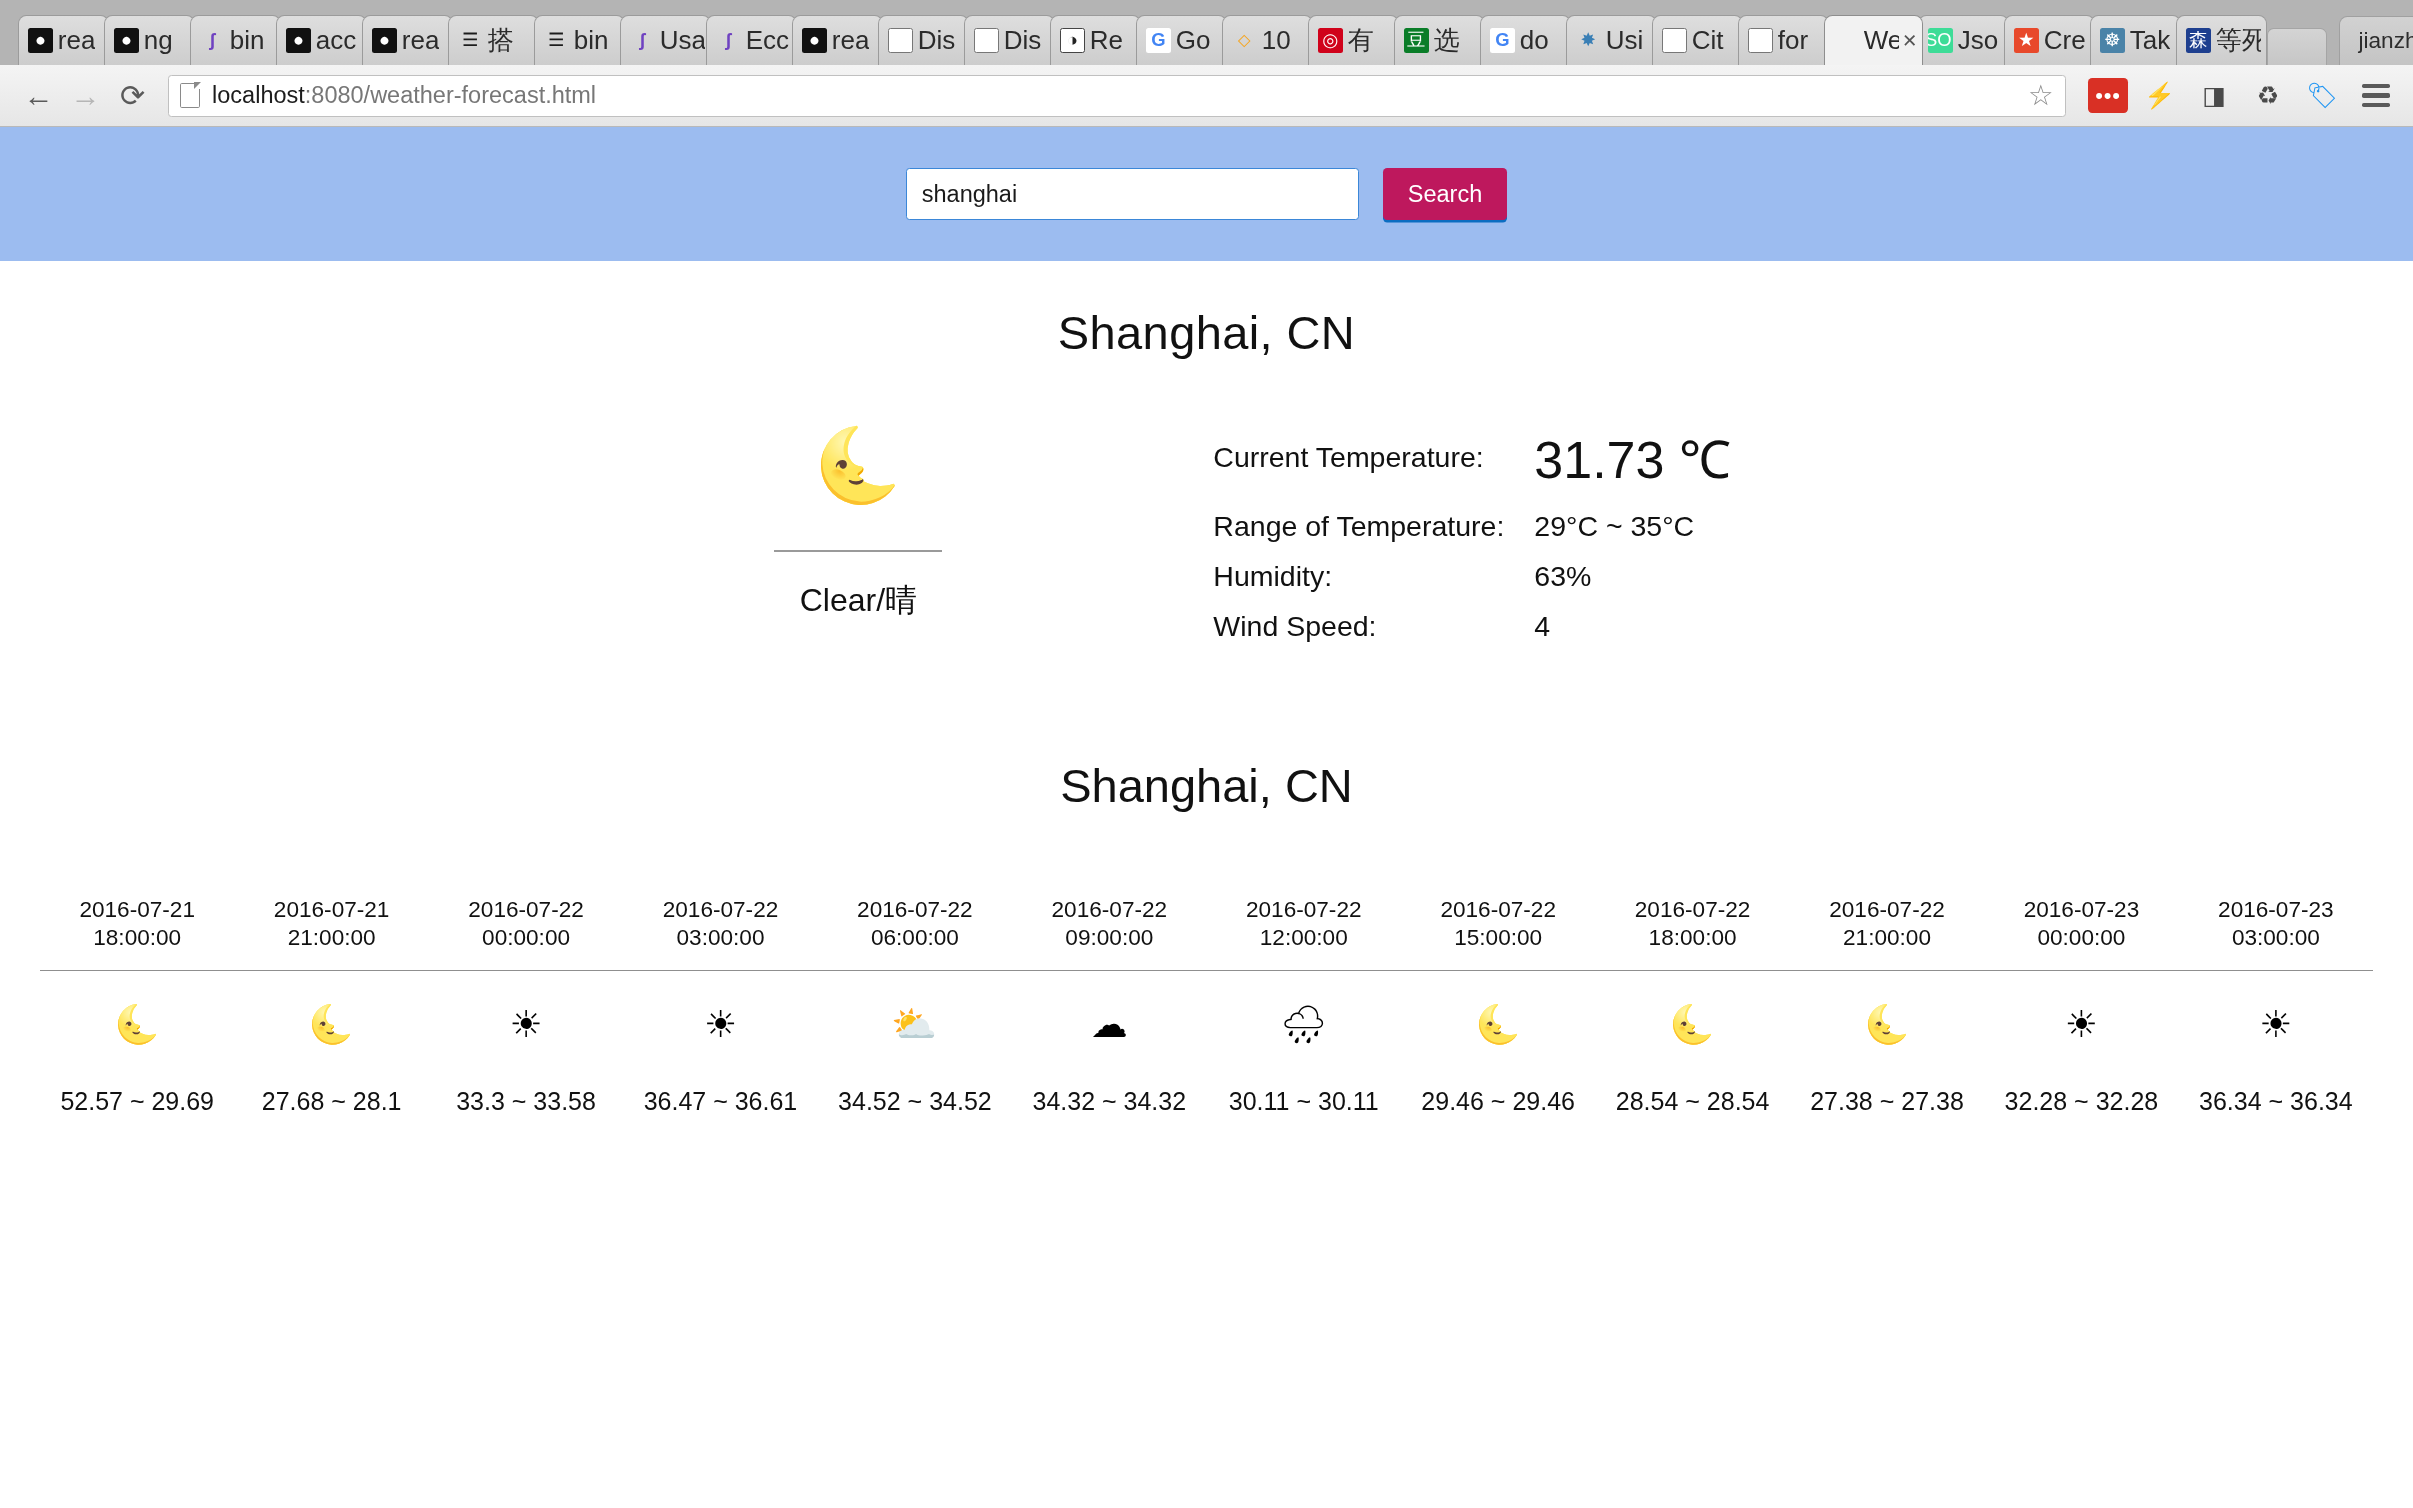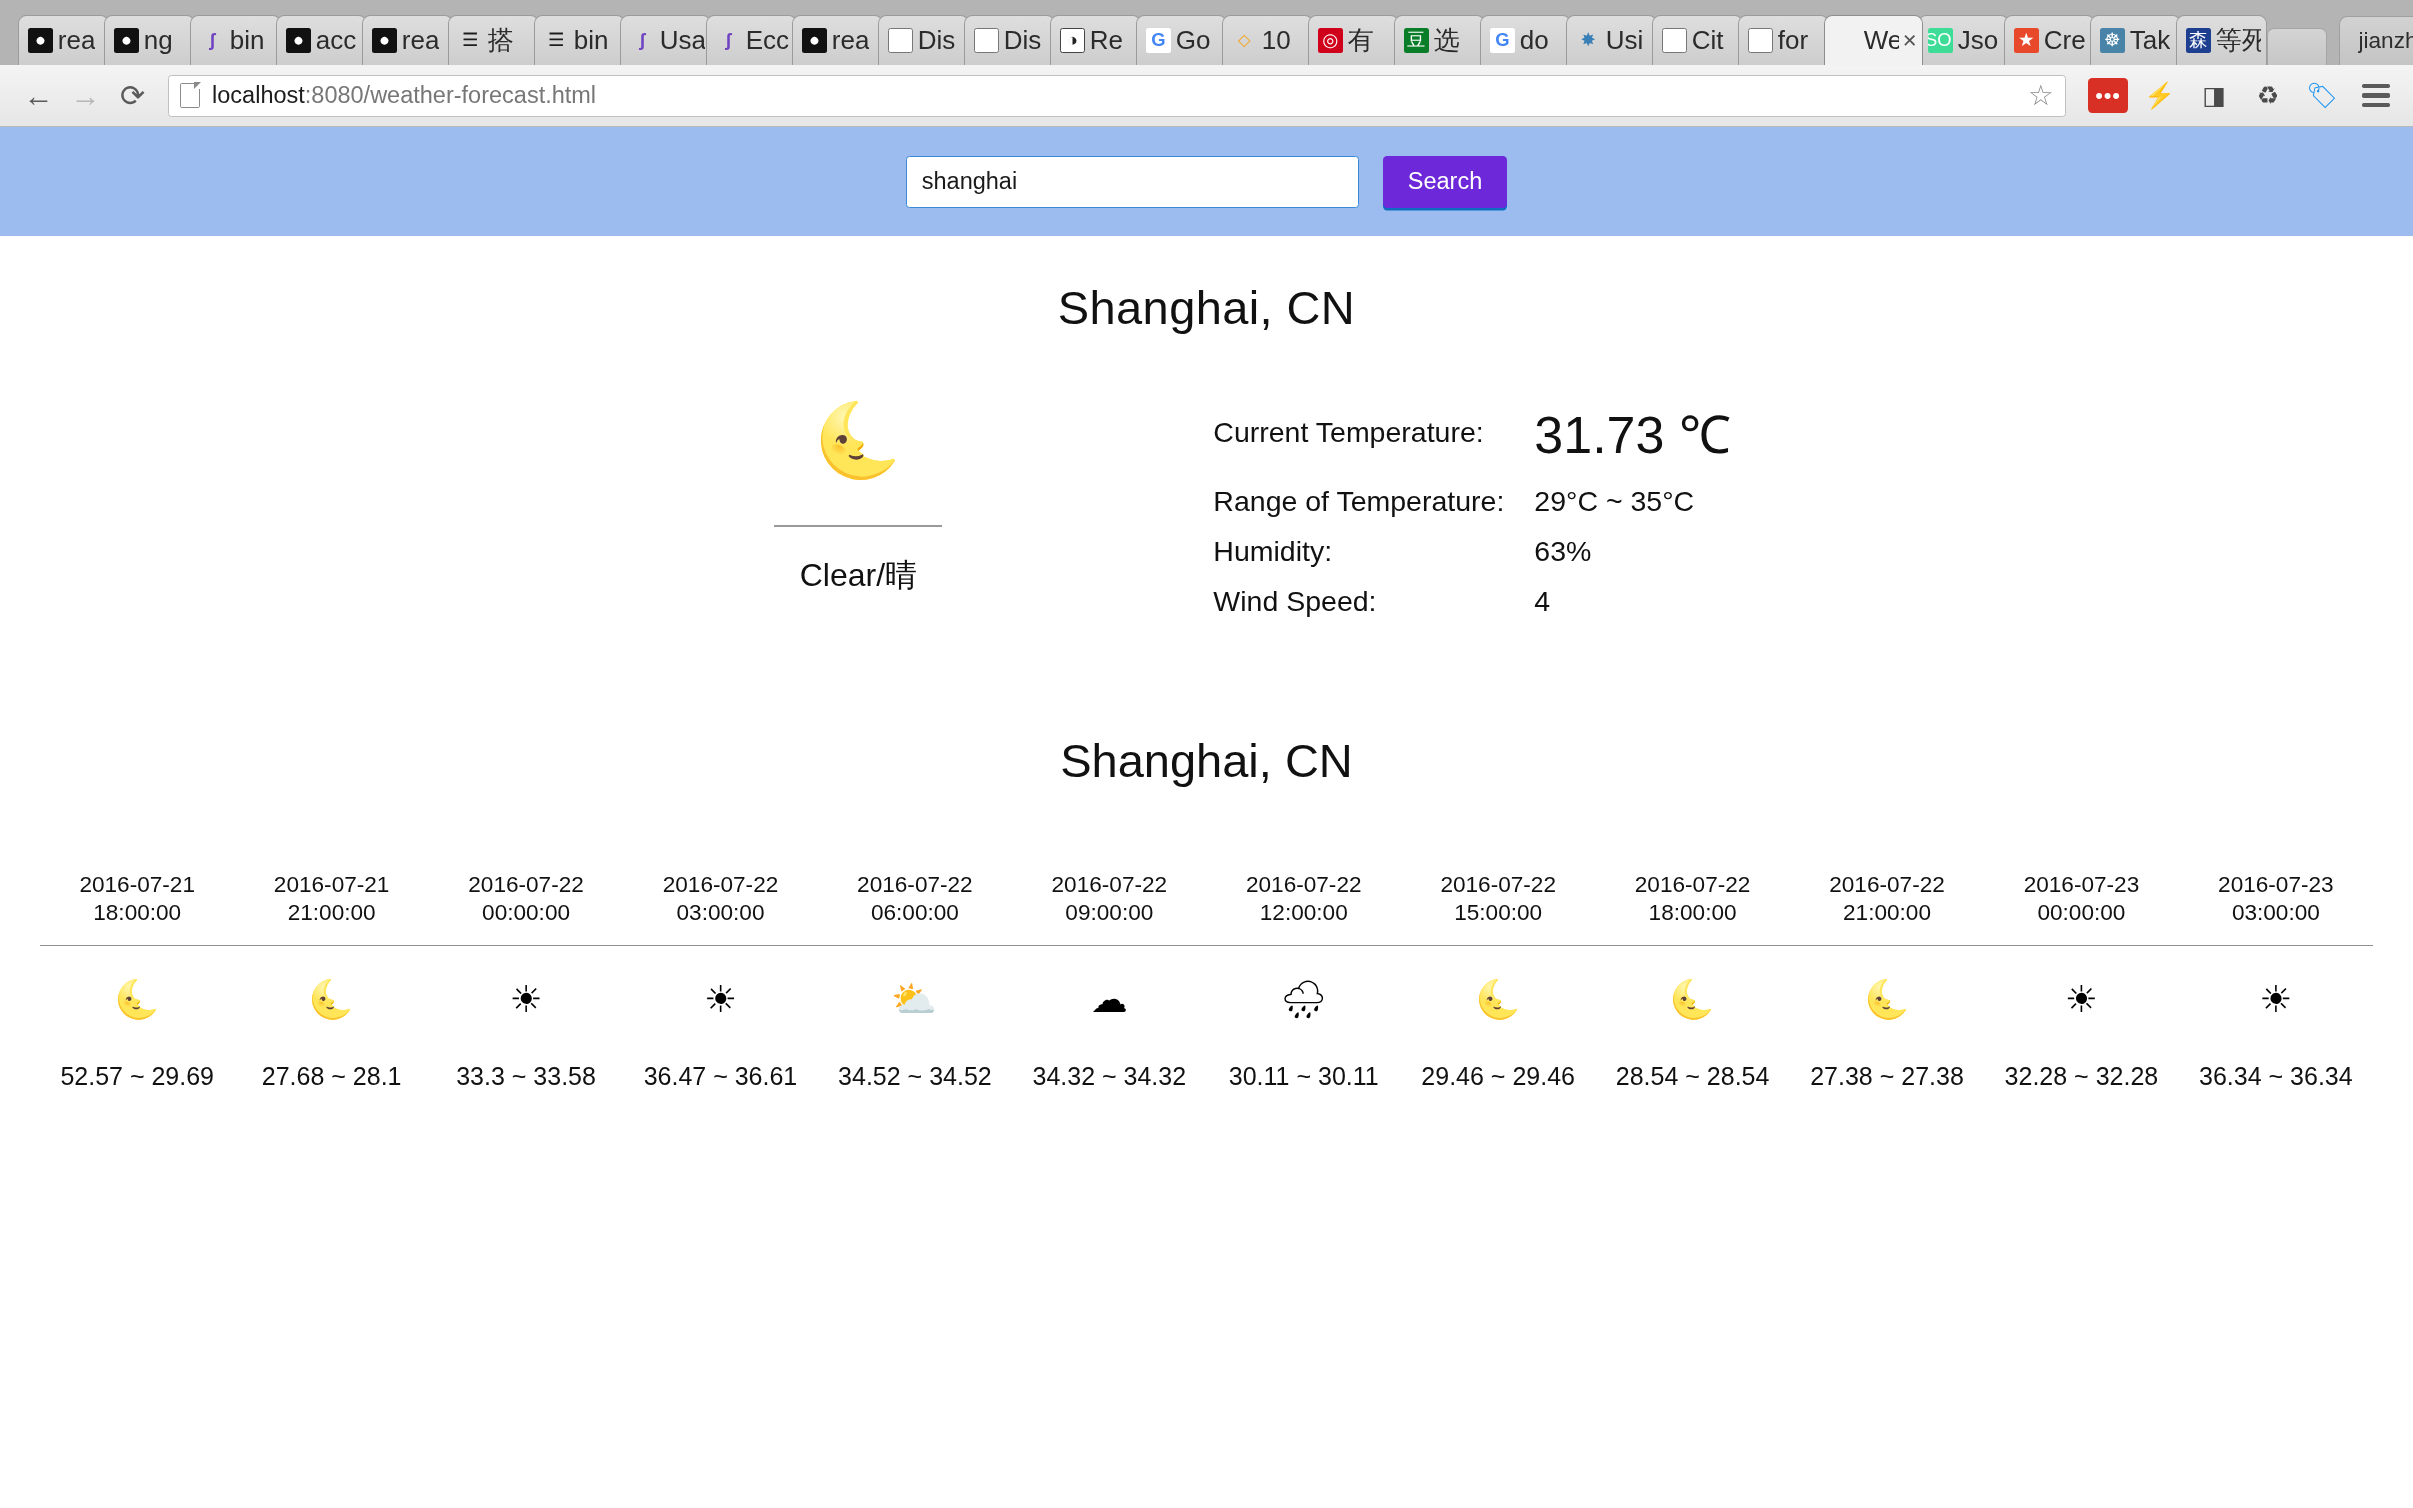--- a/index.html
+++ b/index.html
@@ -165,42 +165,42 @@
     font-size:22px; letter-spacing:0.8px; width:40px; height:35px;
   }
   .ext-tag { color:#2196f3; font-size:25px; }
   .hamburger { display:flex; flex-direction:column; gap:5px; }
   .hamburger i { display:block; width:28.5px; height:4.2px; background:#5a5a5a; border-radius:1.7px;}
 
   
   .page { background:#fff; }
   .searchbar {
     background: #9cbcf0;
-    height: 109px;
+    height: 134px;
     display: flex;
     align-items: center;
     justify-content: center;
     gap: 24px;
   }
   .search-input {
     width: 453px;
     height: 52px;
     border: 0.8px solid #3b87d8;
     border-radius: 3.4px;
     background:#fff;
     font-size: 23.5px;
     padding: 0 15px;
     color:#1a1a1a;
     font-family:"Liberation Sans", sans-serif;
     outline:none;
   }
   .search-btn {
     height: 52px;
     padding: 0 25px;
-    background: #6d28d9;
+    background: #be185d;
     border: none;
     border-radius: 4.2px;
     color: #fff;
     font-size: 23.5px;
     font-family:"Liberation Sans", sans-serif;
     box-shadow: 0 2.5px 0 #0c6dc1;
     cursor: pointer;
   }
 
   .city-title {

